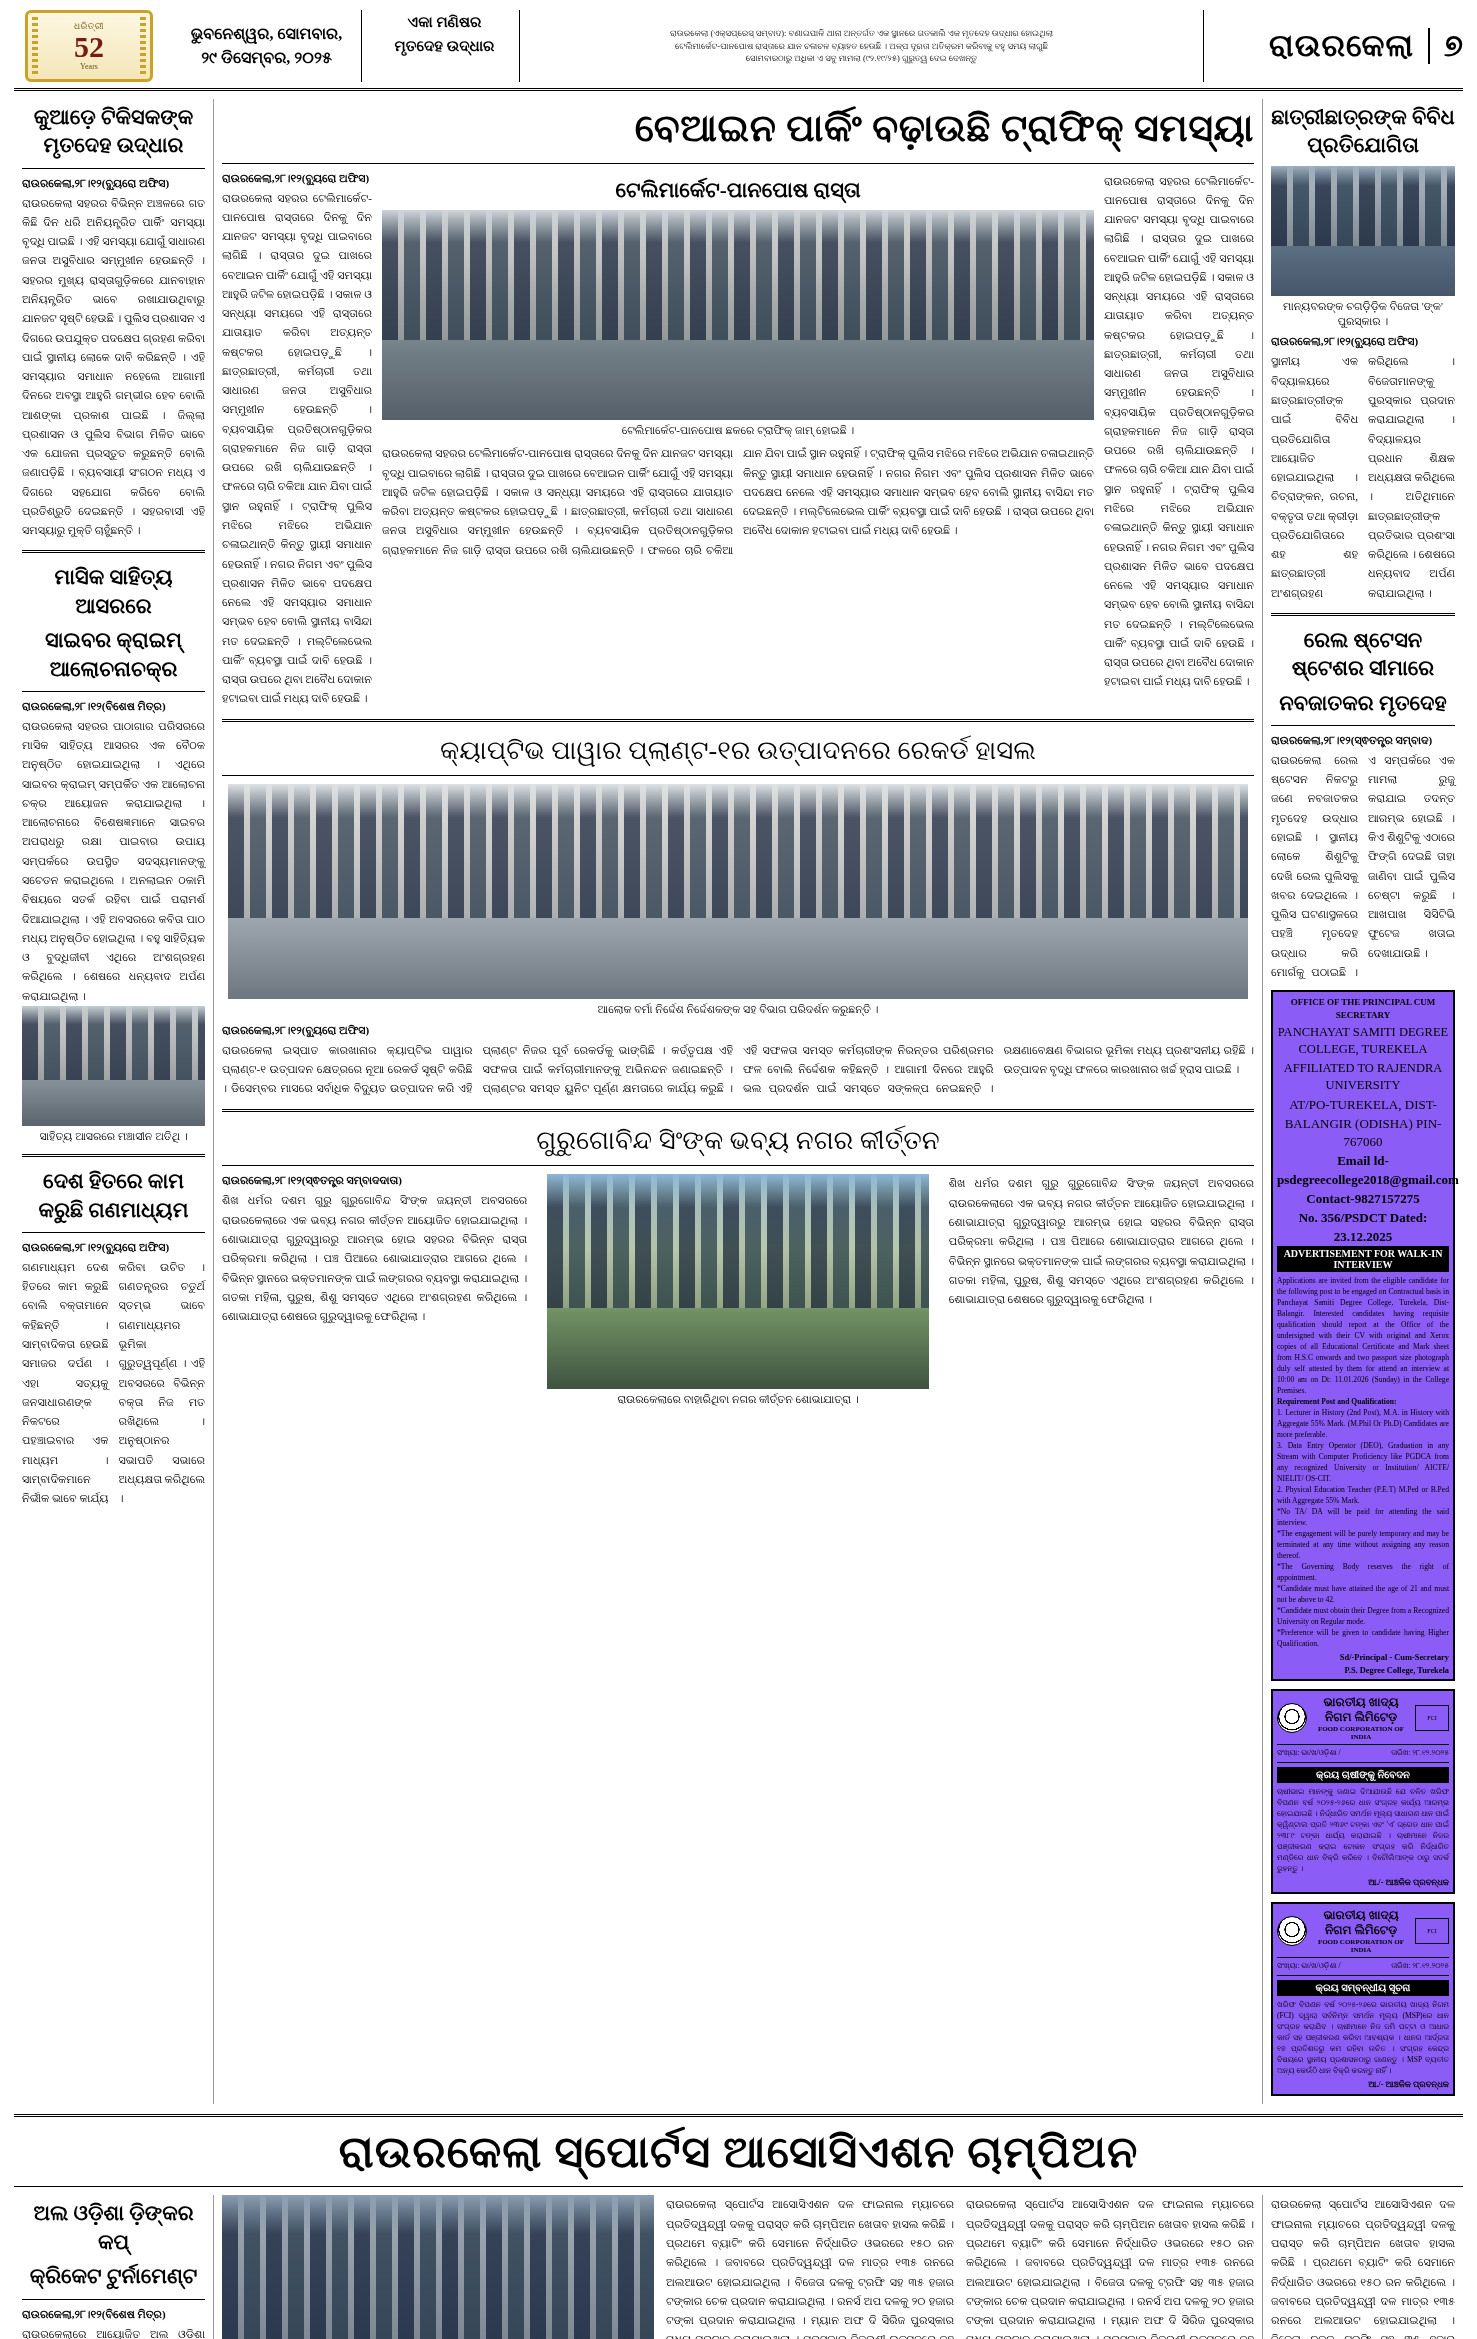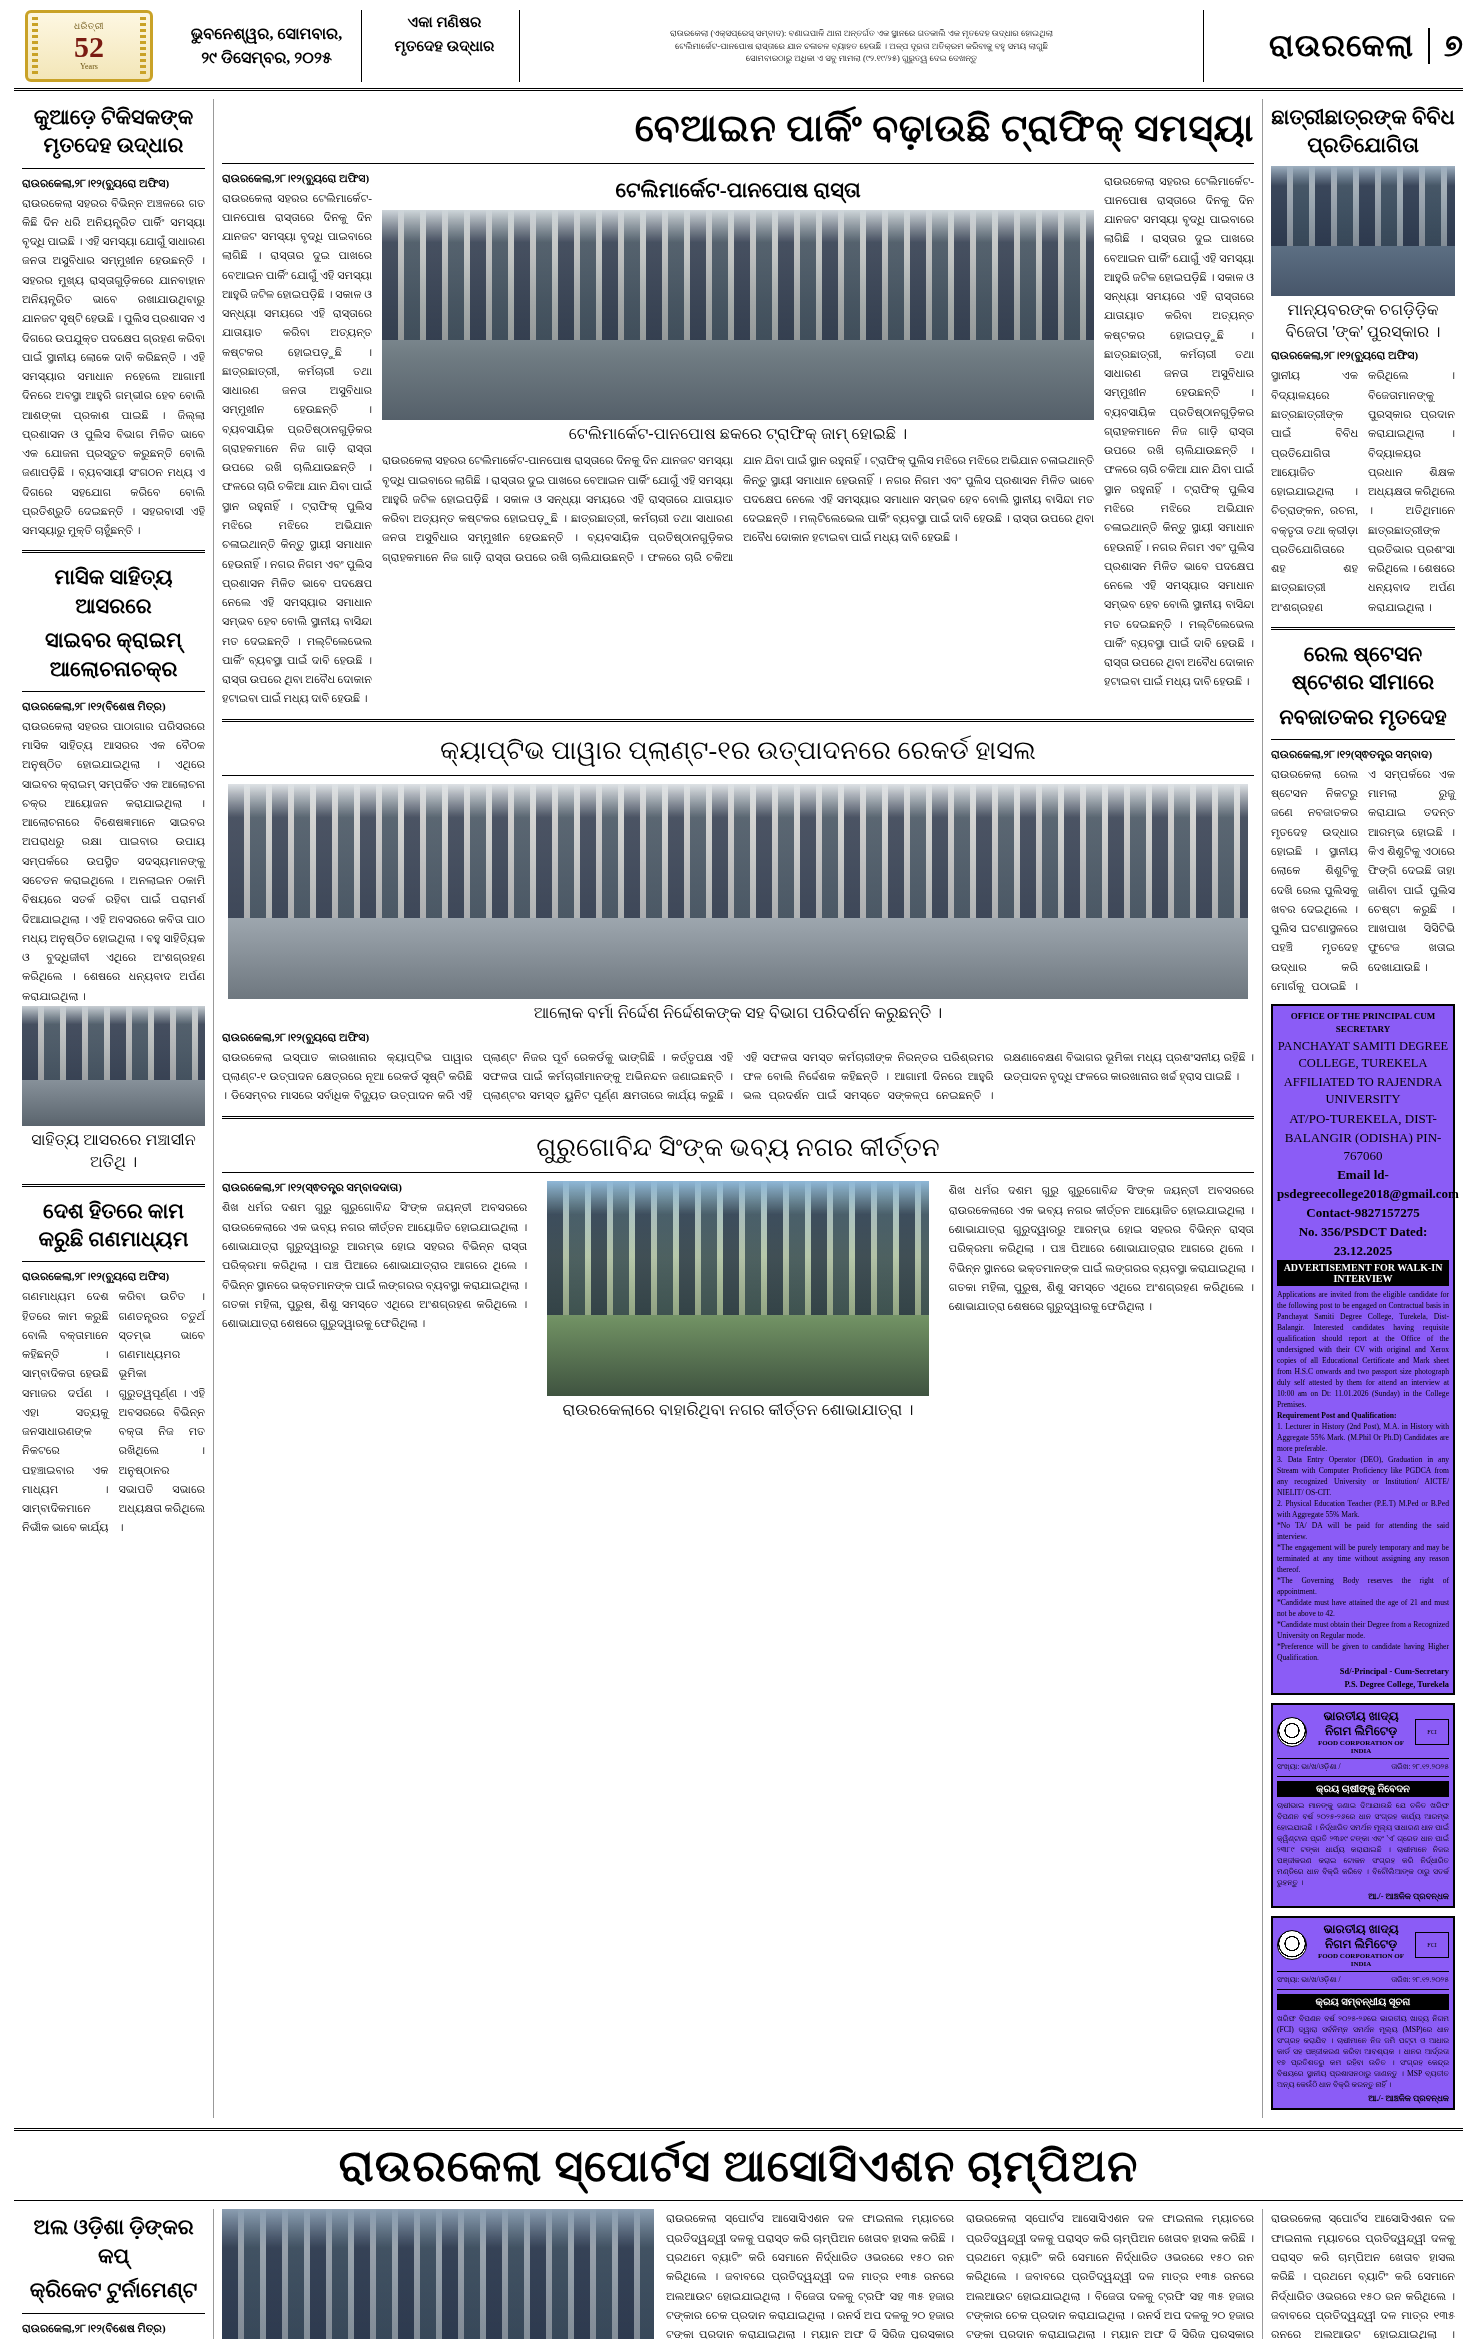--- a/index.html
+++ b/index.html
@@ -113,21 +113,21 @@
   .cols2 { column-count: 2; column-gap: 10px; column-rule: none; }
   .cols4 { column-count: 4; column-gap: 10px; }
 
   
   .photo {
     position: relative;
     background: #7e8a94;
     overflow: hidden;
   }
   figure { margin: 0 0 6px 0; }
-  figcaption { font-size: 16px; text-align:center; padding-top:3px; line-height:1.4; }
+  figcaption { font-size: 11px; text-align:center; padding-top:3px; line-height:1.4; }
 
   .ph-street { background:
      linear-gradient(180deg,#cfd6da 0%, #b6bfc4 22%, #8e9aa0 45%, #6f7b82 70%, #55606a 100%);
   }
   .ph-group { background:
      linear-gradient(180deg,#9fb0c0 0%, #7d93a8 30%, #5d7084 60%, #47566a 100%);
   }
   .ph-indoor { background:
      linear-gradient(180deg,#dfe3e6 0%, #c3c9ce 30%, #9aa3ab 65%, #6e777f 100%);
   }

